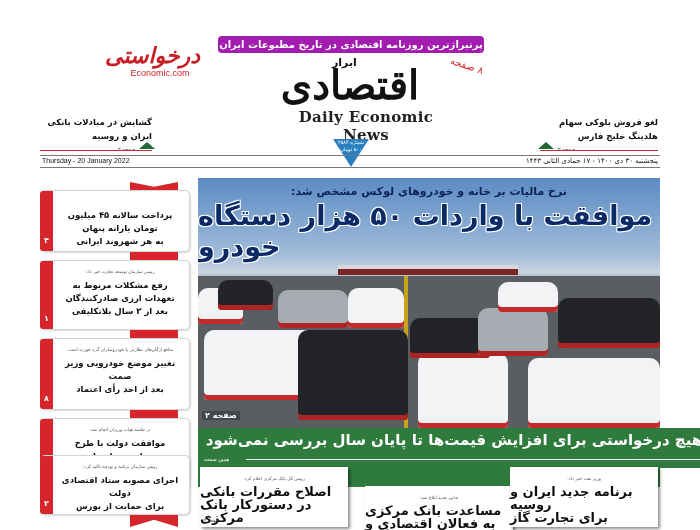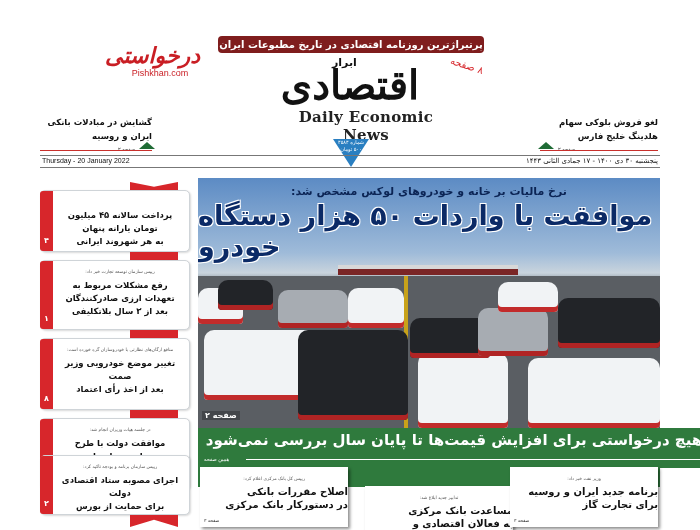--- a/index.html
+++ b/index.html
@@ -1,21 +1,21 @@
 <!DOCTYPE html>
 <html><head>
 <meta charset="utf-8">
 <style>
   * { box-sizing: border-box; margin: 0; padding: 0; }
   html, body { width: 700px; height: 530px; overflow: hidden; background: #ffffff; }
   body { font-family: "DejaVu Sans", sans-serif; position: relative; color: #111; }
 
   .slogan {
     position: absolute; left: 218px; top: 36px; width: 266px; height: 17px;
-    background: #7f1d1d; border-radius: 4px; color: #fff;
+    background: #a21caf; border-radius: 4px; color: #fff;
     font-size: 10px; font-weight: bold; text-align: center; line-height: 17px;
     direction: rtl;
   }
   .pages-note {
     position: absolute; left: 450px; top: 60px; color: #d7262b; font-size: 10px;
     transform: rotate(18deg); direction: rtl;
   }
   .pishkhan { position: absolute; left: 120px; top: 42px; width: 80px; text-align: center; }
   .pishkhan .fa { color: #c91e24; font-family: "DejaVu Serif", serif; font-size: 22px; font-style: italic; font-weight: bold; direction: rtl; line-height: 26px; }
   .pishkhan .en { color: #c91e24; font-size: 9px; font-family: "Liberation Sans", sans-serif; }
@@ -66,33 +66,33 @@
   .car.g { background: #a7acb2; box-shadow: inset 0 -5px 0 #b02424; }
   .hero .pg-tag { position: absolute; left: 4px; bottom: 8px; font-size: 8px; color: #fff; font-weight: bold; background: rgba(0,0,0,0.25); padding: 0 3px; direction: rtl; }
 
   .green-banner { position: absolute; left: 198px; top: 428px; width: 512px; height: 40px; background: #2f7a3d; }
   .green-banner .headline { position: absolute; top: 3px; left: 0; width: 100%; text-align: center; color: #fff; font-size: 15px; font-weight: bold; direction: rtl; }
   .green-banner .same-page { position: absolute; left: 6px; top: 28px; color: #fff; font-size: 5px; direction: rtl; }
   .green-banner .line { position: absolute; left: 48px; right: 4px; top: 31px; height: 1px; background: #fff; }
 
   .bottom-box { position: absolute; top: 467px; width: 148px; height: 60px; background: #fff; box-shadow: 2px 2px 3px rgba(0,0,0,0.45); }
   .bottom-box .kicker { position: absolute; top: 9px; left: 0; width: 100%; font-size: 4.5px; color: #555; text-align: center; direction: rtl; }
-  .bottom-box .title { position: absolute; top: 18px; left: 0; width: 100%; font-size: 10px; font-weight: bold; text-align: right; line-height: 13px; direction: rtl; }
+  .bottom-box .title { position: absolute; top: 18px; left: 0; width: 100%; font-size: 13px; font-weight: bold; text-align: left; line-height: 13px; direction: rtl; }
   .bottom-box .pg { position: absolute; left: 4px; bottom: 4px; font-size: 4.5px; color: #333; direction: rtl; }
   .green-strip { position: absolute; top: 467px; height: 20px; background: #2f7a3d; }
 </style>
 </head>
 <body>
 
 <div class="slogan">پرتیراژترین روزنامه اقتصادی در تاریخ مطبوعات ایران</div>
 <div class="pages-note">۸ صفحه</div>
 
 <div class="pishkhan">
   <div class="fa">درخواستی</div>
-  <div class="en">Pishkhan.com</div>
+  <div class="en">Economic.com</div>
 </div>
 
 <div class="masthead">
   <div class="fa-sub">ابرار</div>
   <div class="fa-title">اقتصادی</div>
   <div class="en-title">Daily Economic News</div>
 </div>
 
 <div class="issue-badge">
   <div class="tri"></div>

